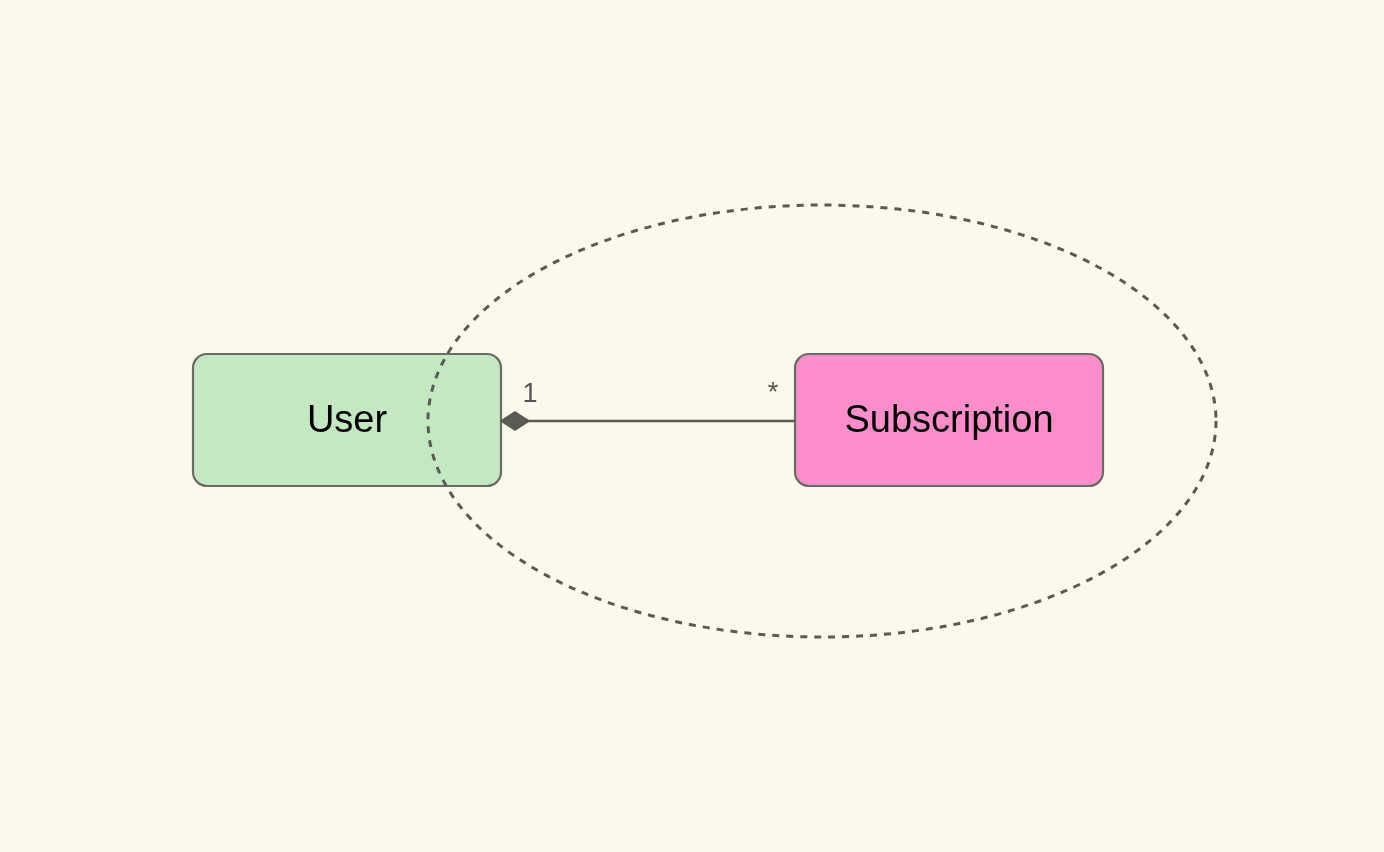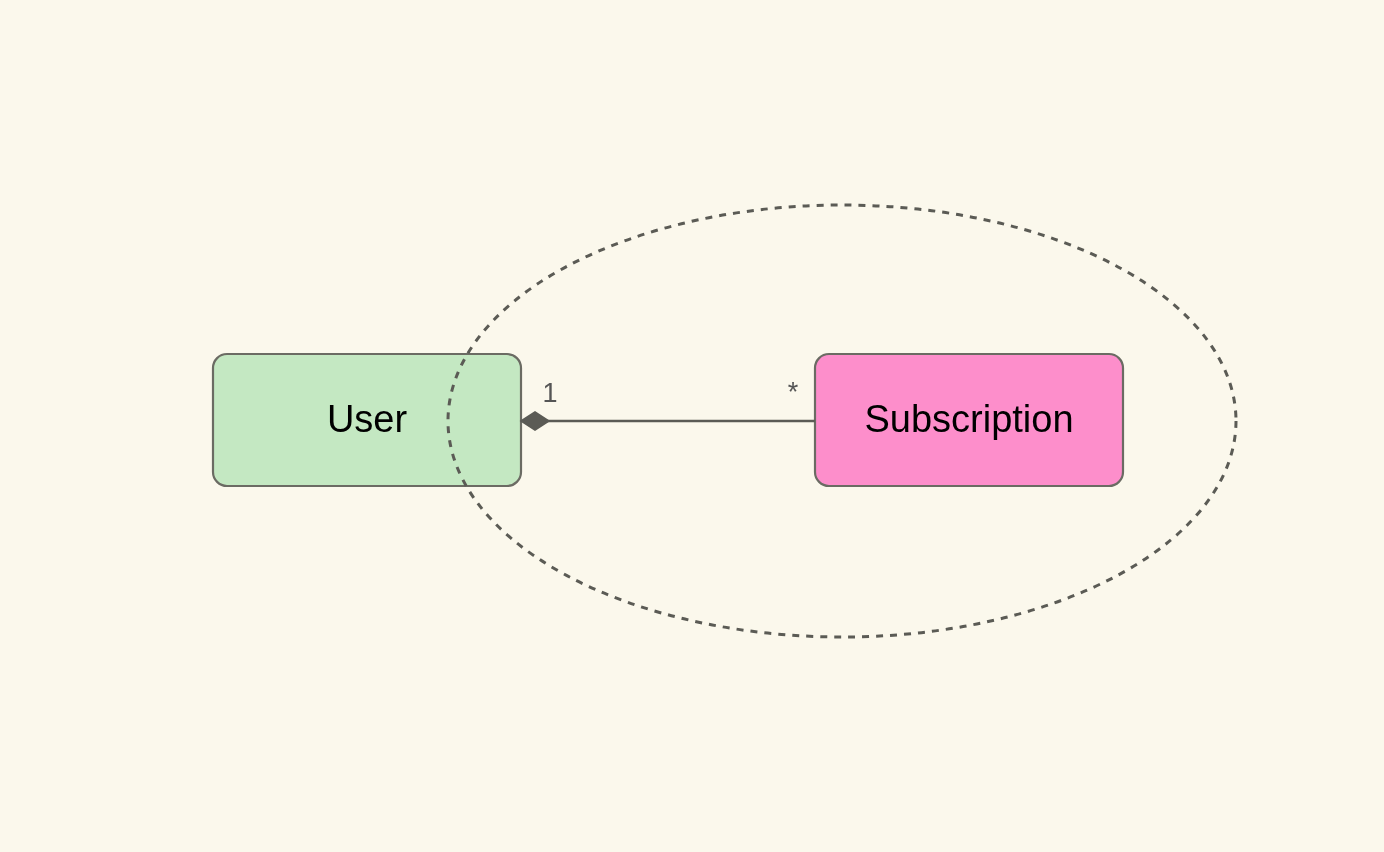--- a/index.html
+++ b/index.html
@@ -10,21 +10,20 @@
     width: 1384px;
     height: 852px;
     background: #fbf8ec;
     font-family: "Liberation Sans", sans-serif;
     overflow: hidden;
   }
   #canvas {
     position: relative;
     width: 1140px;
     height: 852px;
-    margin-left: 20px;
   }
   #diagram-svg {
     position: absolute;
     left: 0;
     top: 0;
     width: 1384px;
     height: 852px;
     display: block;
   }
   .node-label {

